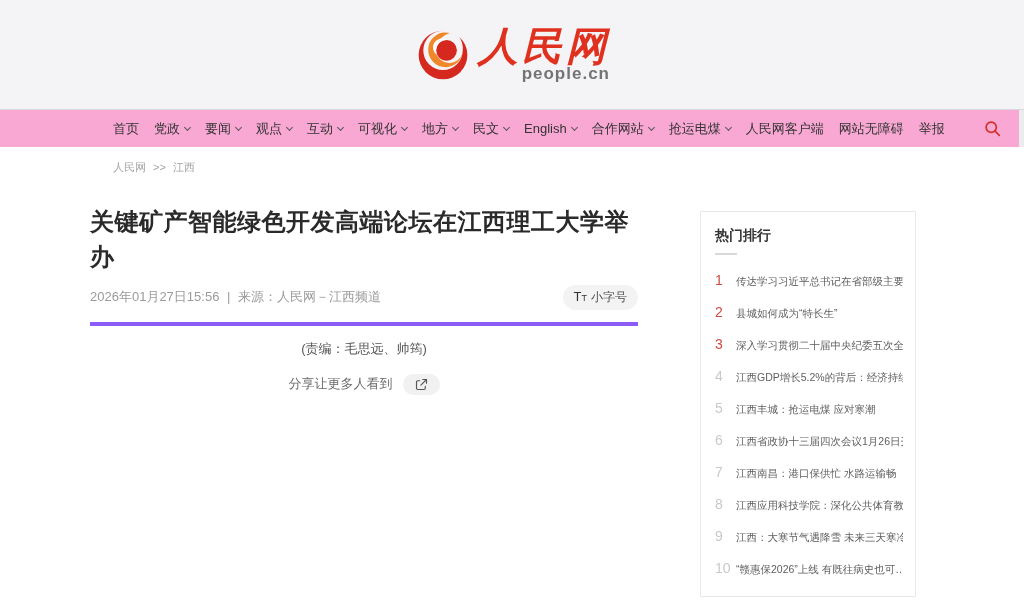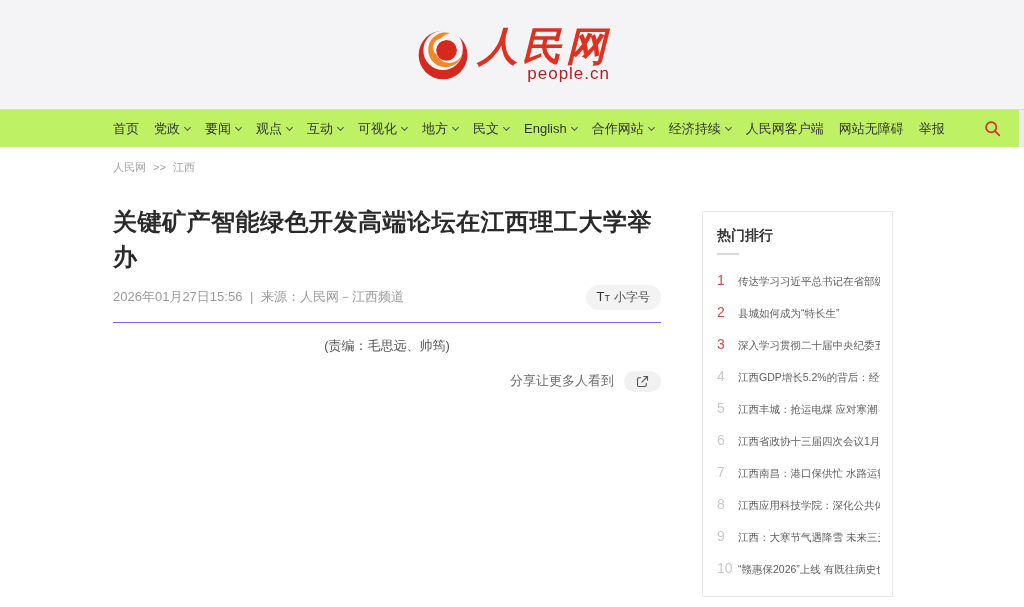--- a/index.html
+++ b/index.html
@@ -6,68 +6,68 @@
   html,body { width:1024px; height:607px; overflow:hidden; background:#fff;
     font-family:"Liberation Sans", sans-serif; color:#333; }
 
   
   .top-header { height:110px; background:#f4f4f6; border-bottom:1px solid #d9d9dc;
     display:flex; align-items:center; justify-content:center; }
   .logo { display:flex; align-items:center; gap:6px; cursor:pointer; }
   .logo-text { display:flex; flex-direction:column; }
   .logo-cn { font-size:40px; font-weight:bold; color:#e0301e; letter-spacing:4px;
     font-style:italic; line-height:1; }
-  .logo-en { font-size:17px; font-weight:normal; color:#b91c1c; align-self:flex-end;
+  .logo-en { font-size:17px; font-weight:bold; color:#737373; align-self:flex-end;
     margin-top:-2px; letter-spacing:1px; }
 
   
-  .navbar { height:37px; background:#bef264; display:flex; align-items:center;
+  .navbar { height:37px; background:#f9a8d4; display:flex; align-items:center;
     padding-left:113px; font-size:13px; }
   .nav-item { display:flex; align-items:center; margin-right:15px; color:#333;
     cursor:pointer; white-space:nowrap; }
   .caret { display:inline-block; width:5px; height:5px; border-right:1px solid #555;
     border-bottom:1px solid #555; transform:rotate(45deg); margin-left:5px;
     margin-top:-3px; }
   .hamburger { width:18px; display:flex; flex-direction:column; gap:3px;
     margin:0 18px 0 6px; cursor:pointer; }
   .hamburger div { height:2px; background:#3a3a3a; border-radius:1px; }
   .search-btn { margin-right:18px; cursor:pointer; display:flex; }
   .login-chip { height:37px; background:#ececee; display:flex; align-items:center;
     gap:4px; padding:0 16px; font-size:12.5px; color:#333; cursor:pointer; }
 
   
   .breadcrumb { margin:13px 4px 0 113px; font-size:11px; color:#a4a4a8; }
   .breadcrumb span { cursor:pointer; }
   .crumb-sep { margin:0 4px; }
 
   
-  .content { display:flex; margin:30px 0 0 113px; align-items:flex-start; }
+  .content { display:flex; margin:30px 0 0 90px; align-items:flex-start;gap:21px; }
   .article { width:548px; }
 
   .title { font-size:24px; font-weight:600; color:#2a2a2a; line-height:1.45;
     letter-spacing:0.5px; }
   .meta-row { display:flex; justify-content:space-between; align-items:center;
-    margin-top:10px; padding-bottom:12px; border-bottom:1px solid #8b5cf6;
+    margin-top:10px; padding-bottom:12px; border-bottom:4px solid #8b5cf6;
     font-size:13px; color:#9b9b9b; }
   .meta-left span { margin-right:4px; }
   .badge { background:#f3f3f4; border-radius:13px; padding:4px 11px; color:#4a4a4a;
     font-size:12px; display:flex; align-items:baseline; cursor:pointer; }
   .badge .t-big { font-size:13px; color:#333; }
   .badge .t-small { font-size:9px; color:#333; margin-right:4px; }
 
   .body-text p { font-size:15px; line-height:1.82; text-indent:2em; color:#333;
     margin-top:14px; letter-spacing:0.3px; }
   .editor { text-align:center; font-size:13px; color:#555; margin-top:14px; }
-  .share-row { display:flex; justify-content:flex-end; align-items:center; gap:10px;
+  .share-row { display:flex; justify-content:center; align-items:center; gap:10px;
     margin-top:16px; font-size:13px; color:#6b6b6b; }
   .share-pill { background:#f1f1f2; border-radius:12px; padding:3px 11px;
     display:flex; align-items:center; cursor:pointer; }
 
   
-  .sidebar { width:191px; margin-left:41px; }
+  .sidebar { width:216px; margin-left:41px; }
   .rank-box { border:1px solid #e9e9ea; padding:15px 12px 4px 14px; margin-top:6px;
     background:#fff; }
   .rank-title { font-size:14px; font-weight:bold; color:#333; }
   .rank-underline { width:22px; height:2px; background:#d9d9d9; margin-top:8px; }
   .rank-list { list-style:none; margin-top:17px; }
   .rank-list li { display:flex; align-items:baseline; margin-bottom:15px;
     cursor:pointer; }
   .rank-num { width:14px; flex:none; font-size:14px; color:#c9c9cb; margin-right:7px;
     text-align:left; }
   li.hot .rank-num { color:#cf4a45; }
@@ -128,21 +128,21 @@
     </a>
   <a class="nav-item">
       <span>English</span>
       <i class="caret"></i>
     </a>
   <a class="nav-item">
       <span>合作网站</span>
       <i class="caret"></i>
     </a>
   <a class="nav-item">
-      <span>经济持续</span>
+      <span>抢运电煤</span>
       <i class="caret"></i>
     </a>
   <a class="nav-item">
       <span>人民网客户端</span>
     </a>
   <a class="nav-item">
       <span>网站无障碍</span>
     </a>
   <a class="nav-item">
       <span>举报</span>

